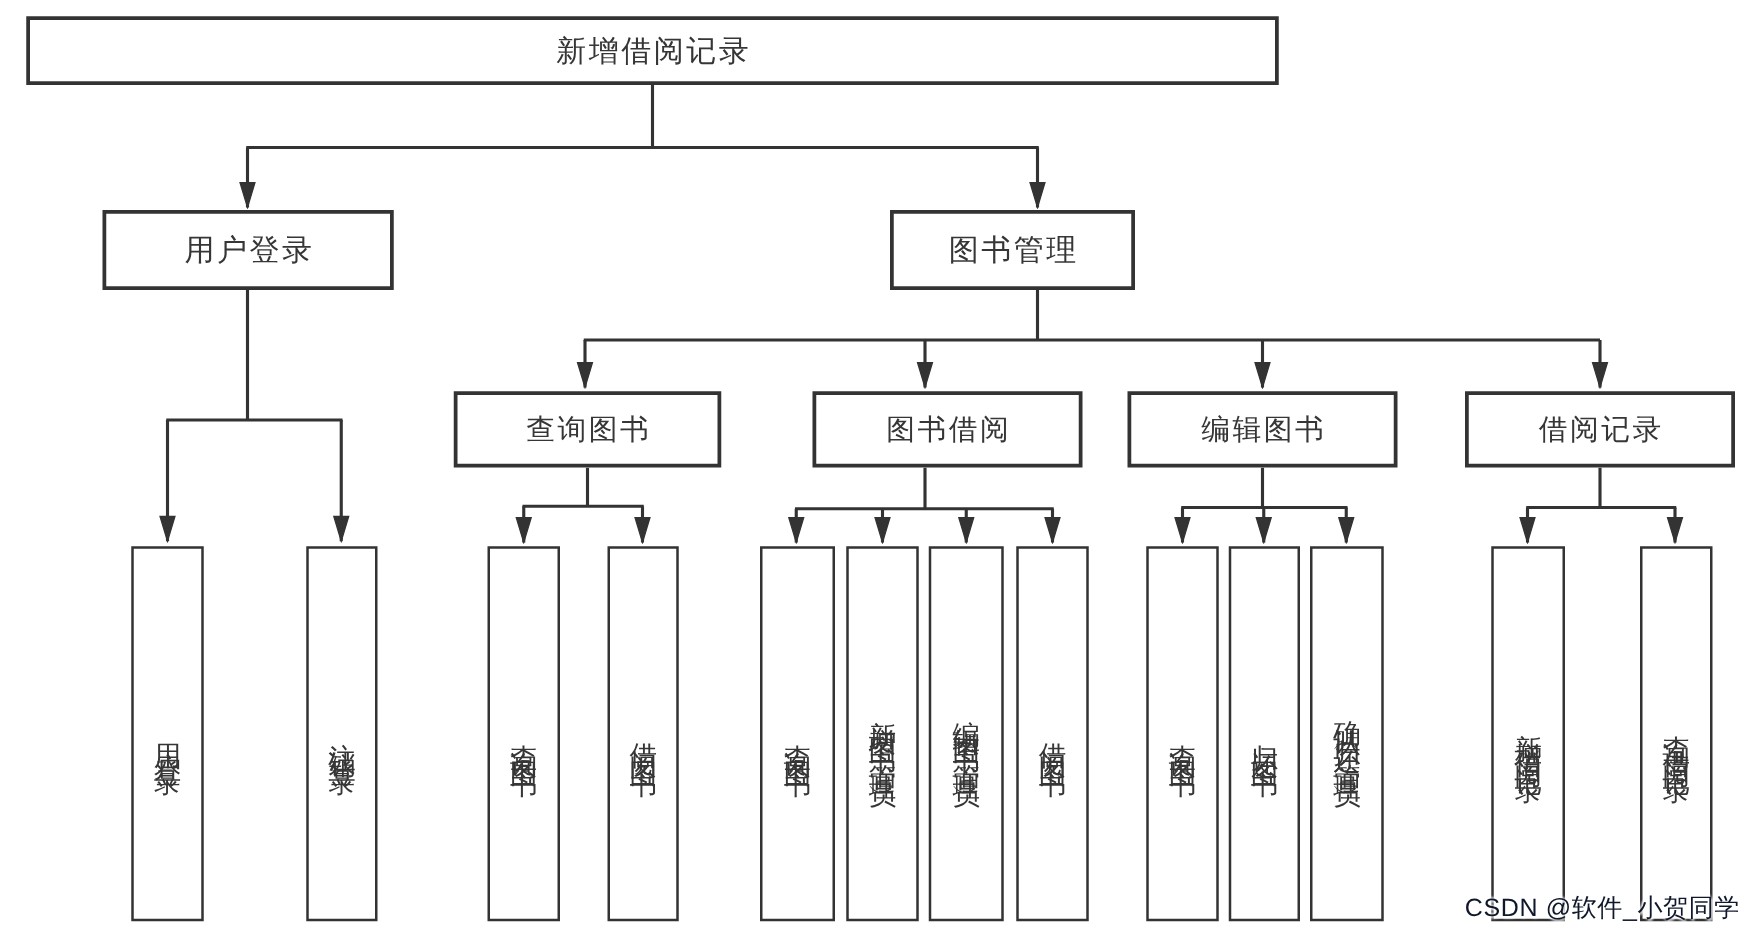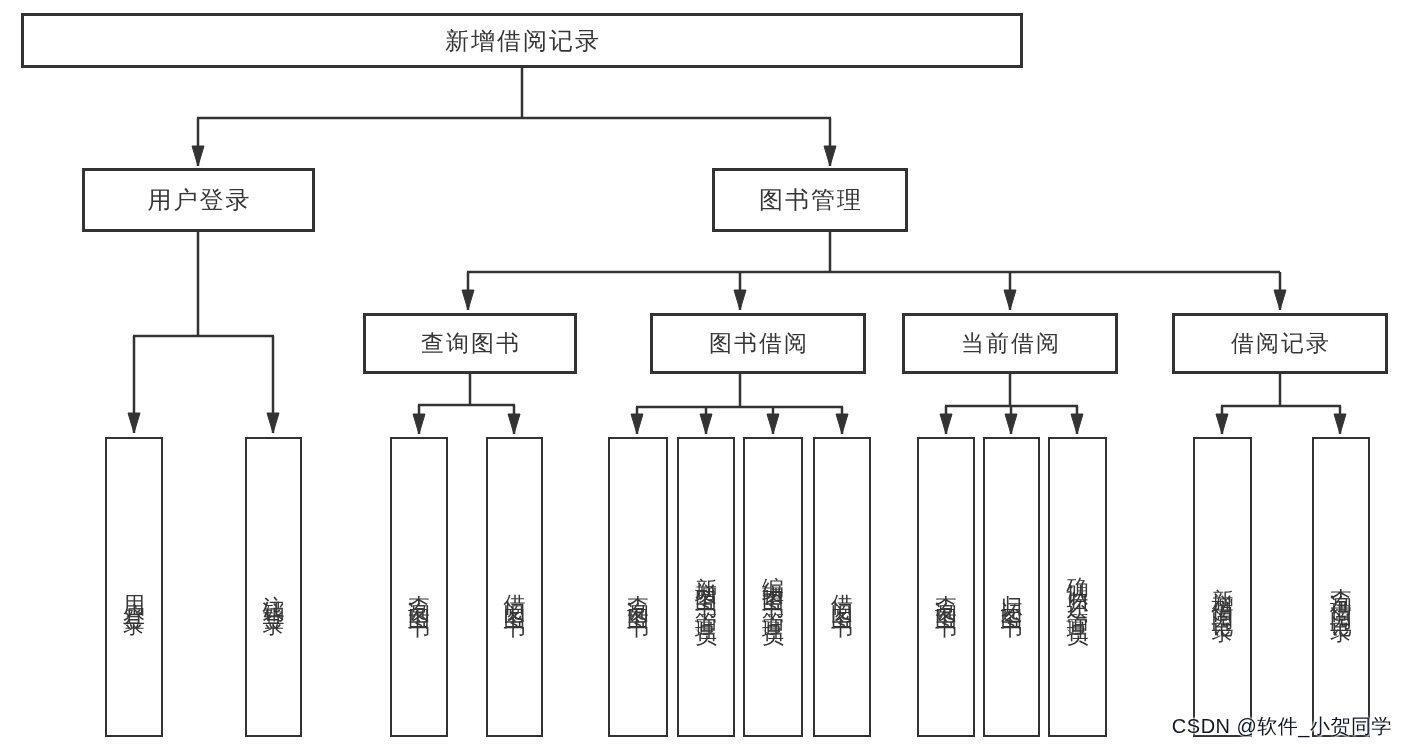--- a/index.html
+++ b/index.html
@@ -94,21 +94,21 @@
     <span>图书管理</span>
   </div>
 
   <div class="node lv2" style="left:363px;top:313px;width:214px;height:61px;">
     <span>查询图书</span>
   </div>
   <div class="node lv2" style="left:632px;top:313px;width:216px;height:61px;margin-left:18px;">
     <span>图书借阅</span>
   </div>
   <div class="node lv2" style="left:902px;top:313px;width:216px;height:61px;">
-    <span>当前借阅</span>
+    <span>编辑图书</span>
   </div>
   <div class="node lv2" style="left:1172px;top:313px;width:216px;height:61px;">
     <span>借阅记录</span>
   </div>
 
   <div class="node leaf" style="left:105px;top:437px;width:58px;height:300px;">
     <span class="vtext">用户登录</span>
   </div>
   <div class="node leaf" style="left:245px;top:437px;width:57px;height:300px;">
     <span class="vtext">注销登录</span>

